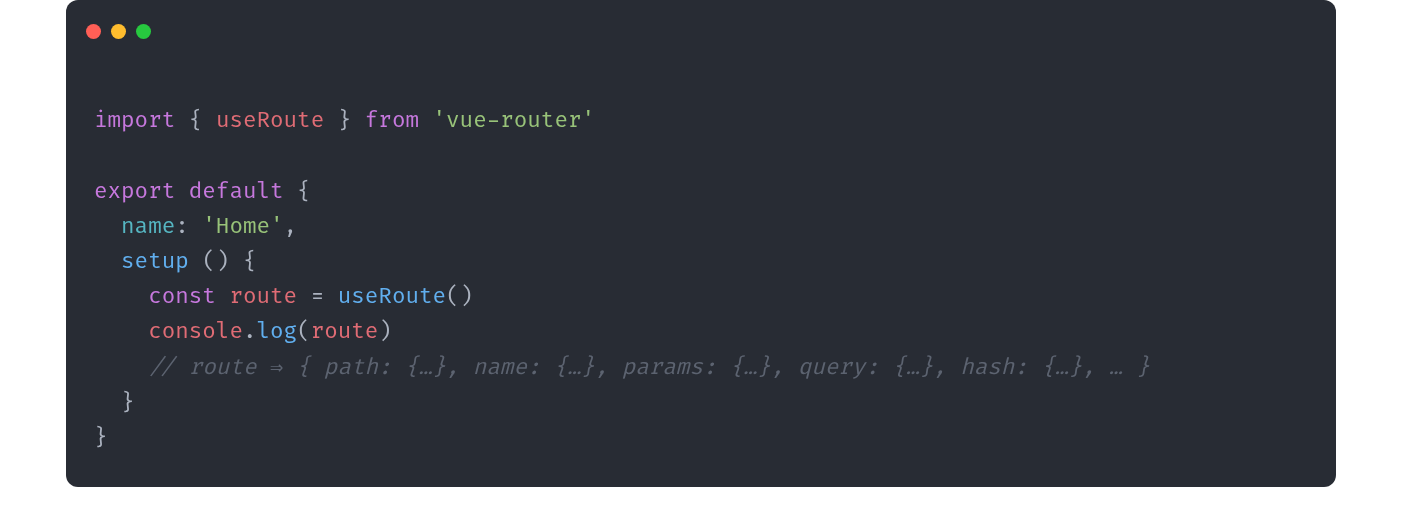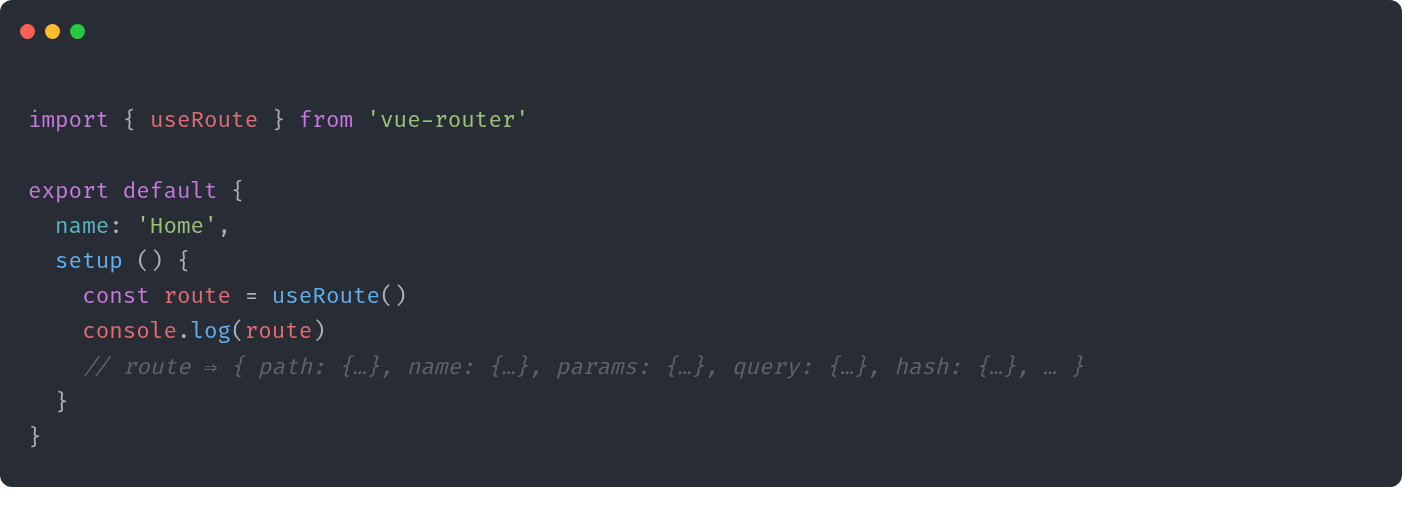--- a/index.html
+++ b/index.html
@@ -5,21 +5,21 @@
   body {
     margin: 0;
     padding: 0;
     background: #fff;
     font-family: "Fira Code", "SF Mono", Menlo, Consolas, monospace;
     display: flex;
     justify-content: center;
     align-items: flex-start;
   }
   .window {
-    width: 1402px;
+    width: 1270px;
     background: #282c34;
     border-radius: 12px;
     overflow: hidden;
     box-sizing: border-box;
   }
   .titlebar {
     display: flex;
     align-items: center;
     gap: 10px;
     padding: 18px 20px 0 20px;

